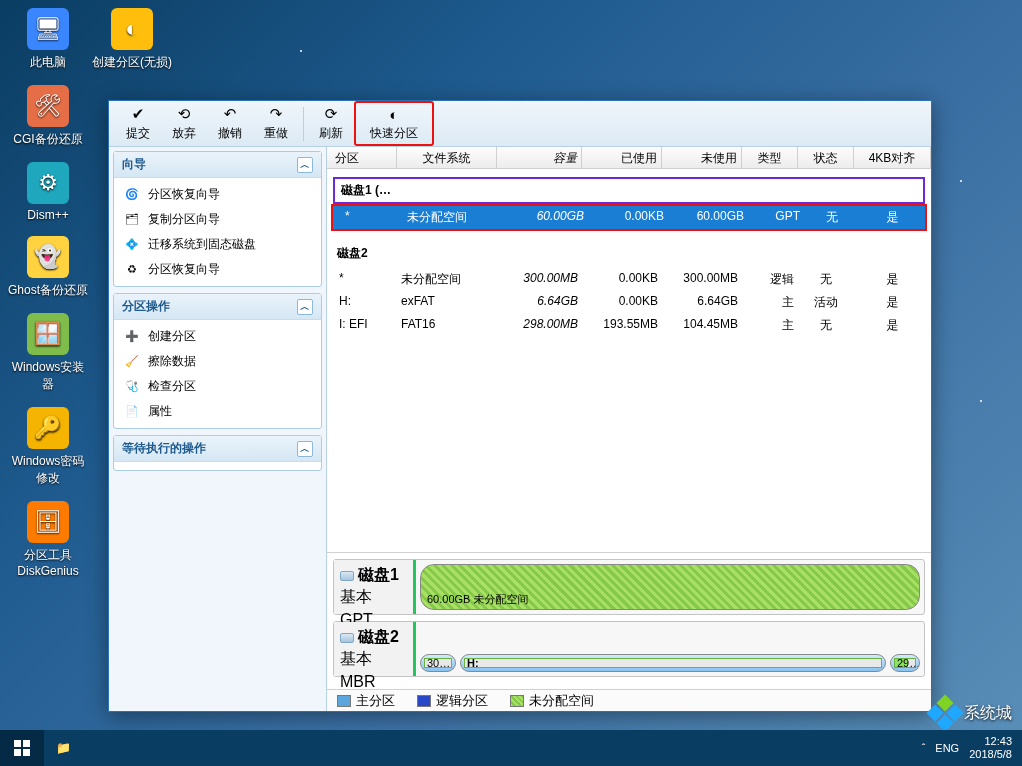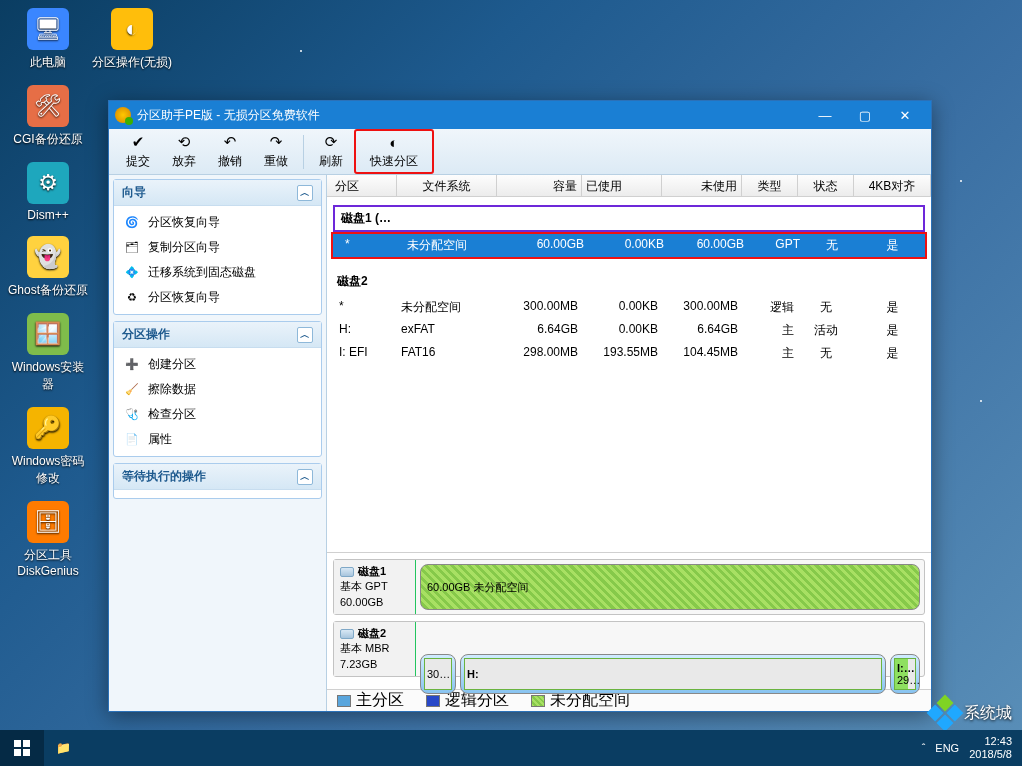--- a/index.html
+++ b/index.html
@@ -29,43 +29,43 @@
   .panel{background:#fff;border:1px solid #aacced;border-radius:3px;margin-bottom:6px;}
   .phead{background:linear-gradient(#eaf3fa,#d5e7f5);padding:4px 8px;font-weight:bold;color:#1e5a8e;border-bottom:1px solid #c7ddef;display:flex;align-items:flex-end;justify-content:space-between;}
   .phead .collapse{width:16px;height:16px;border:1px solid #8eb8d9;background:#fff;display:flex;align-items:center;justify-content:center;font-size:10px;border-radius:2px;cursor:pointer;}
   .pbody{padding:4px 0;}
   .pitem{display:flex;align-items:center;gap:8px;padding:4px 10px;cursor:pointer;}
   .pitem .pi{width:16px;height:16px;display:flex;align-items:center;justify-content:center;border-radius:50%;font-size:11px;}
   
   .main{flex:1;display:flex;flex-direction:column;min-width:0;}
   .listhead{height:22px;background:linear-gradient(#fdfdfd,#ececec);border-bottom:1px solid #d0d0d0;display:flex;font-size:12px;}
   .lh{padding:3px 4px;border-right:1px solid #d0d0d0;text-align:center;}
-  .c-part{width:70px;text-align:left;padding-left:8px;} .c-fs{width:100px;} .c-cap{width:85px;text-align:right;} .c-used{width:80px;text-align:left;} .c-free{width:80px;text-align:right;} .c-type{width:56px;} .c-stat{width:56px;} .c-4k{flex:1;}
+  .c-part{width:70px;text-align:left;padding-left:8px;} .c-fs{width:100px;} .c-cap{width:85px;text-align:right;font-style:italic;} .c-used{width:80px;text-align:right;} .c-free{width:80px;text-align:right;} .c-type{width:56px;} .c-stat{width:56px;} .c-4k{flex:1;}
   .listbody{flex:1;overflow:auto;font-size:12px;padding:6px 0;}
   .diskgroup{margin-bottom:12px;}
   .diskgroup .dlabel{font-weight:bold;padding:4px 10px 6px;}
   .diskgroup .dlabel.boxed{border:2px solid #6d28d9;margin:2px 6px;padding:3px 6px;}
   .row{display:flex;padding:3px 0;}
   .row.sel{background:#1a7fd4;color:#fff;}
   .row .c{padding:0 4px;}
   .row .c-part{width:70px;padding-left:12px;text-align:left;} .row .c-fs{width:100px;text-align:left;} .row .c-cap{width:85px;text-align:right;} .row .c-used{width:80px;text-align:right;} .row .c-free{width:80px;text-align:right;} .row .c-type{width:56px;text-align:right;} .row .c-stat{width:56px;text-align:center;} .row .c-4k{flex:1;text-align:center;}
   .row.sel.boxed{outline:2px solid #e11;outline-offset:0;margin:0 6px;}
   
   .mapwrap{padding:6px;border-top:1px solid #d0d0d0;}
   .diskmap{border:1px solid #c3c3c3;border-radius:3px;margin-bottom:6px;display:flex;align-items:stretch;height:56px;background:#f7f7f7;}
-  .dmhead{width:82px;padding:4px 6px;font-size:11px;border-right:1px solid #22c55e;background:#f2f2f2;line-height:1.4;}
+  .dmhead{width:82px;padding:4px 6px;font-size:16px;border-right:3px solid #22c55e;background:#f2f2f2;line-height:1.4;}
   .dmhead .dicn{display:inline-block;width:14px;height:10px;background:linear-gradient(#d8e8f5,#a8c5dd);border:1px solid #7fa8c7;border-radius:2px;margin-right:4px;vertical-align:middle;}
   .dmbody{flex:1;display:flex;gap:4px;padding:4px;}
-  .seg{border:1px solid #888;border-radius:8px;padding:19px 6px;font-size:11px;display:flex;flex-direction:column;justify-content:center;position:relative;overflow:hidden;}
+  .seg{border:1px solid #888;border-radius:14px;padding:2px 6px;font-size:11px;display:flex;flex-direction:column;justify-content:flex-end;position:relative;overflow:hidden;}
   .seg.unalloc{background:repeating-linear-gradient(45deg,#a8e063,#a8e063 3px,#86c94a 3px,#86c94a 6px);}
   .seg.primary{background:linear-gradient(#d0ecff,#88c3f0);margin-top:28px;} 
   .seg .segfill{position:absolute;inset:3px;background:linear-gradient(90deg,#8ee060 0%,#8ee060 var(--u,0%),#e9e9e9 var(--u,0%),#e9e9e9 100%);border:1px solid #6ab33f;z-index:0;}
   .seg.primary .segfill{--u:0%;}
   .seg .lbl{position:relative;z-index:1;font-size:11px;white-space:nowrap;}
-  .legend{height:22px;border-top:1px solid #d0d0d0;display:flex;align-items:center;gap:22px;padding:0 10px;font-size:16px;background:#fbfbfb;}
+  .legend{height:22px;border-top:1px solid #d0d0d0;display:flex;align-items:center;gap:22px;padding:0 10px;font-size:13px;background:#fbfbfb;}
   .legend .sw{display:inline-block;width:14px;height:12px;border:1px solid #777;margin-right:5px;vertical-align:middle;}
   .sw.pri{background:#5aa6dd;} .sw.log{background:#2848c8;} .sw.un{background:repeating-linear-gradient(45deg,#a8e063,#a8e063 2px,#86c94a 2px,#86c94a 4px);}
   
   .taskbar{position:absolute;left:0;right:0;bottom:0;height:36px;background:#0a3d62;display:flex;align-items:center;color:#fff;font-size:12px;}
   .startbtn{width:44px;height:36px;background:#052a45;display:flex;align-items:center;justify-content:center;}
   .startbtn svg{width:16px;height:16px;}
   .tbicon{width:40px;height:36px;display:flex;align-items:center;justify-content:center;}
   .taskbtn{display:flex;align-items:center;gap:6px;height:32px;padding:0 10px;background:#1a5a8e;border-bottom:2px solid #4aa6e0;margin-left:4px;}
   .tbtn-ico{width:16px;height:16px;background:radial-gradient(#ffc800,#d48200);border-radius:50%;}
   .tray{margin-left:auto;display:flex;align-items:center;gap:10px;padding:0 10px;font-size:11px;}
@@ -109,33 +109,25 @@
     </div>
     <div class="dicon">
       <div class="img" style="background:#ff7b00">🗄</div>
       <div>分区工具DiskGenius</div>
     </div>
   </div>
 
 <div style="position:absolute;top:8px;left:92px;" id="desktop2">
     <div class="dicon">
       <div class="img" style="background:#ffbe0b">◐</div>
-      <div>分区操作(无损)</div>
+      <div>创建分区(无损)</div>
     </div>
   </div>
 
 <div class="window">
-  <div class="titlebar">
-    <span class="ticon"></span>
-    <span>分区助手PE版 - 无损分区免费软件</span>
-    <span class="spacer"></span>
-    <div class="winbtn">—</div>
-    <div class="winbtn">▢</div>
-    <div class="winbtn close">✕</div>
-  </div>
   <div class="toolbar" id="toolbar">
       <div class="tbtn">
         <span class="ico">✔</span>
         <span>提交</span>
       </div>
       <div class="tbtn">
         <span class="ico">⟲</span>
         <span>放弃</span>
       </div>
       <div class="tbtn">

